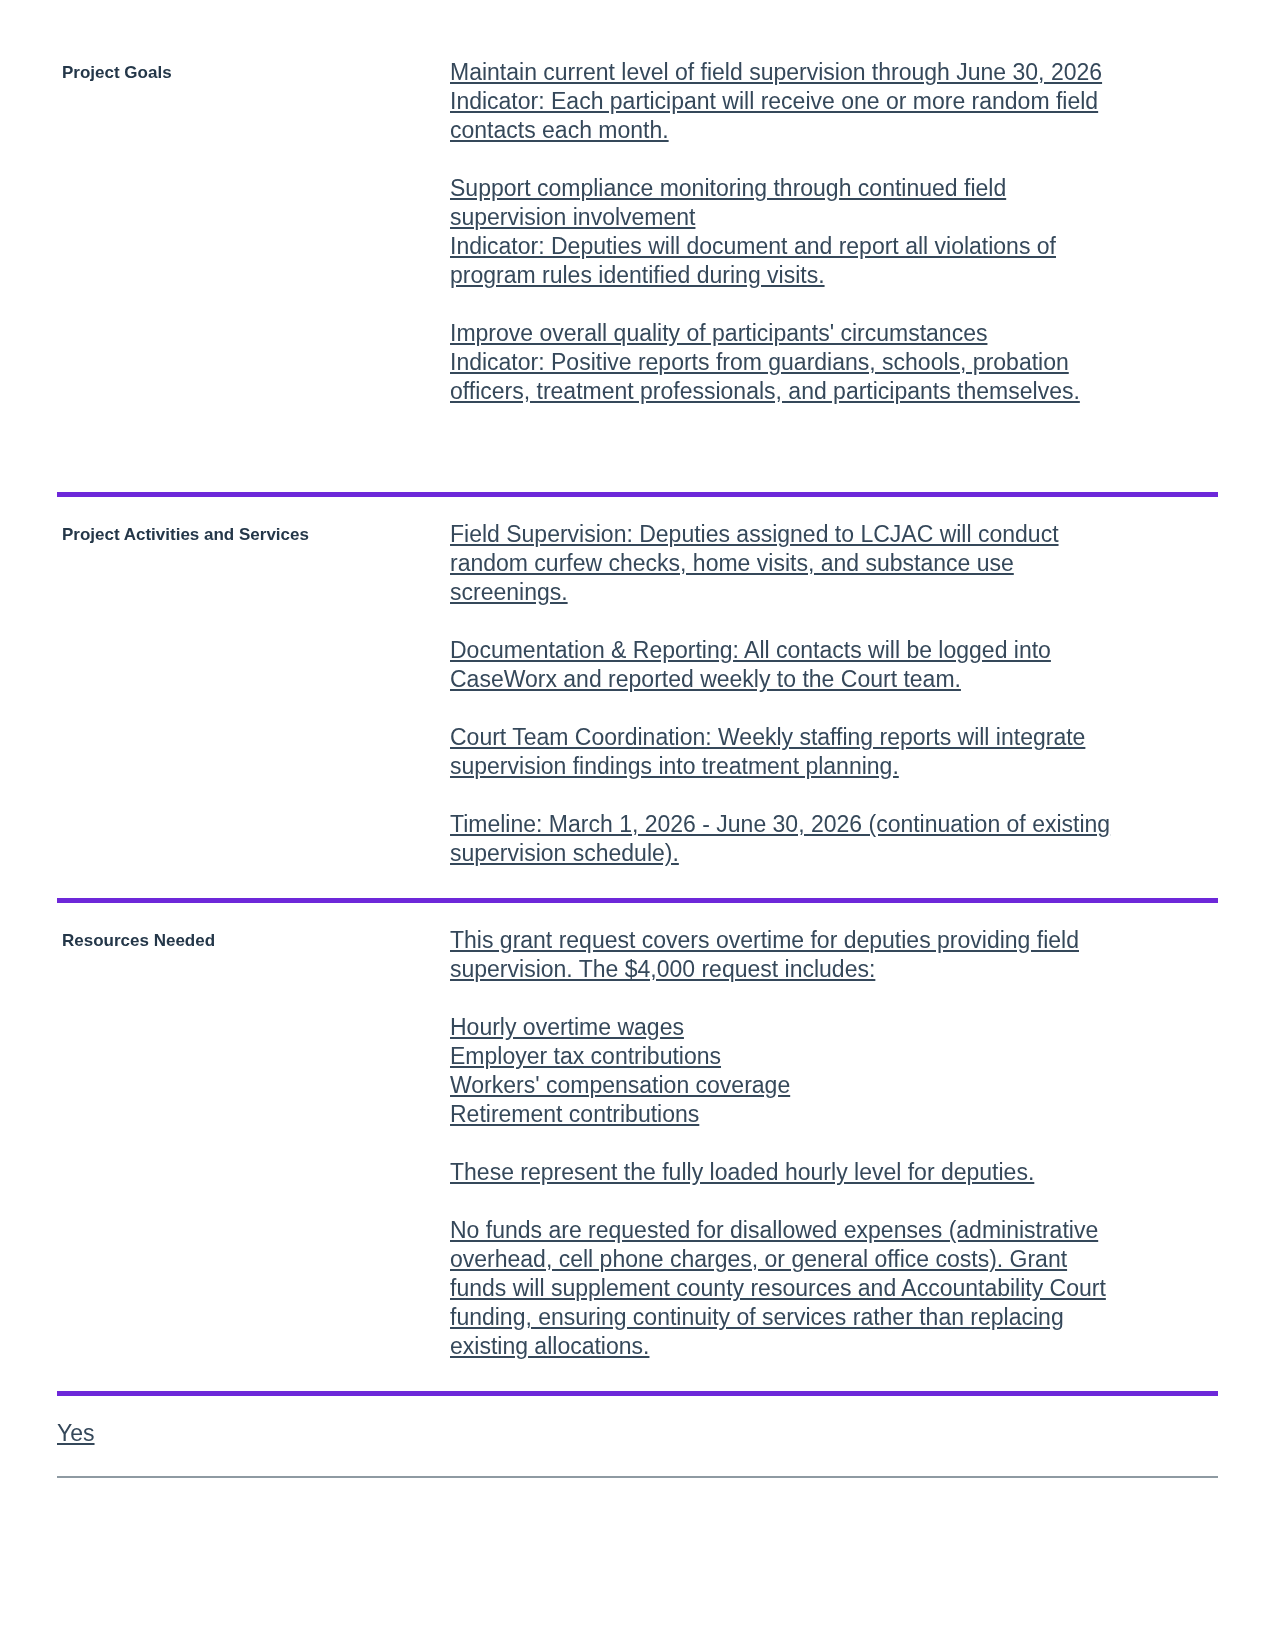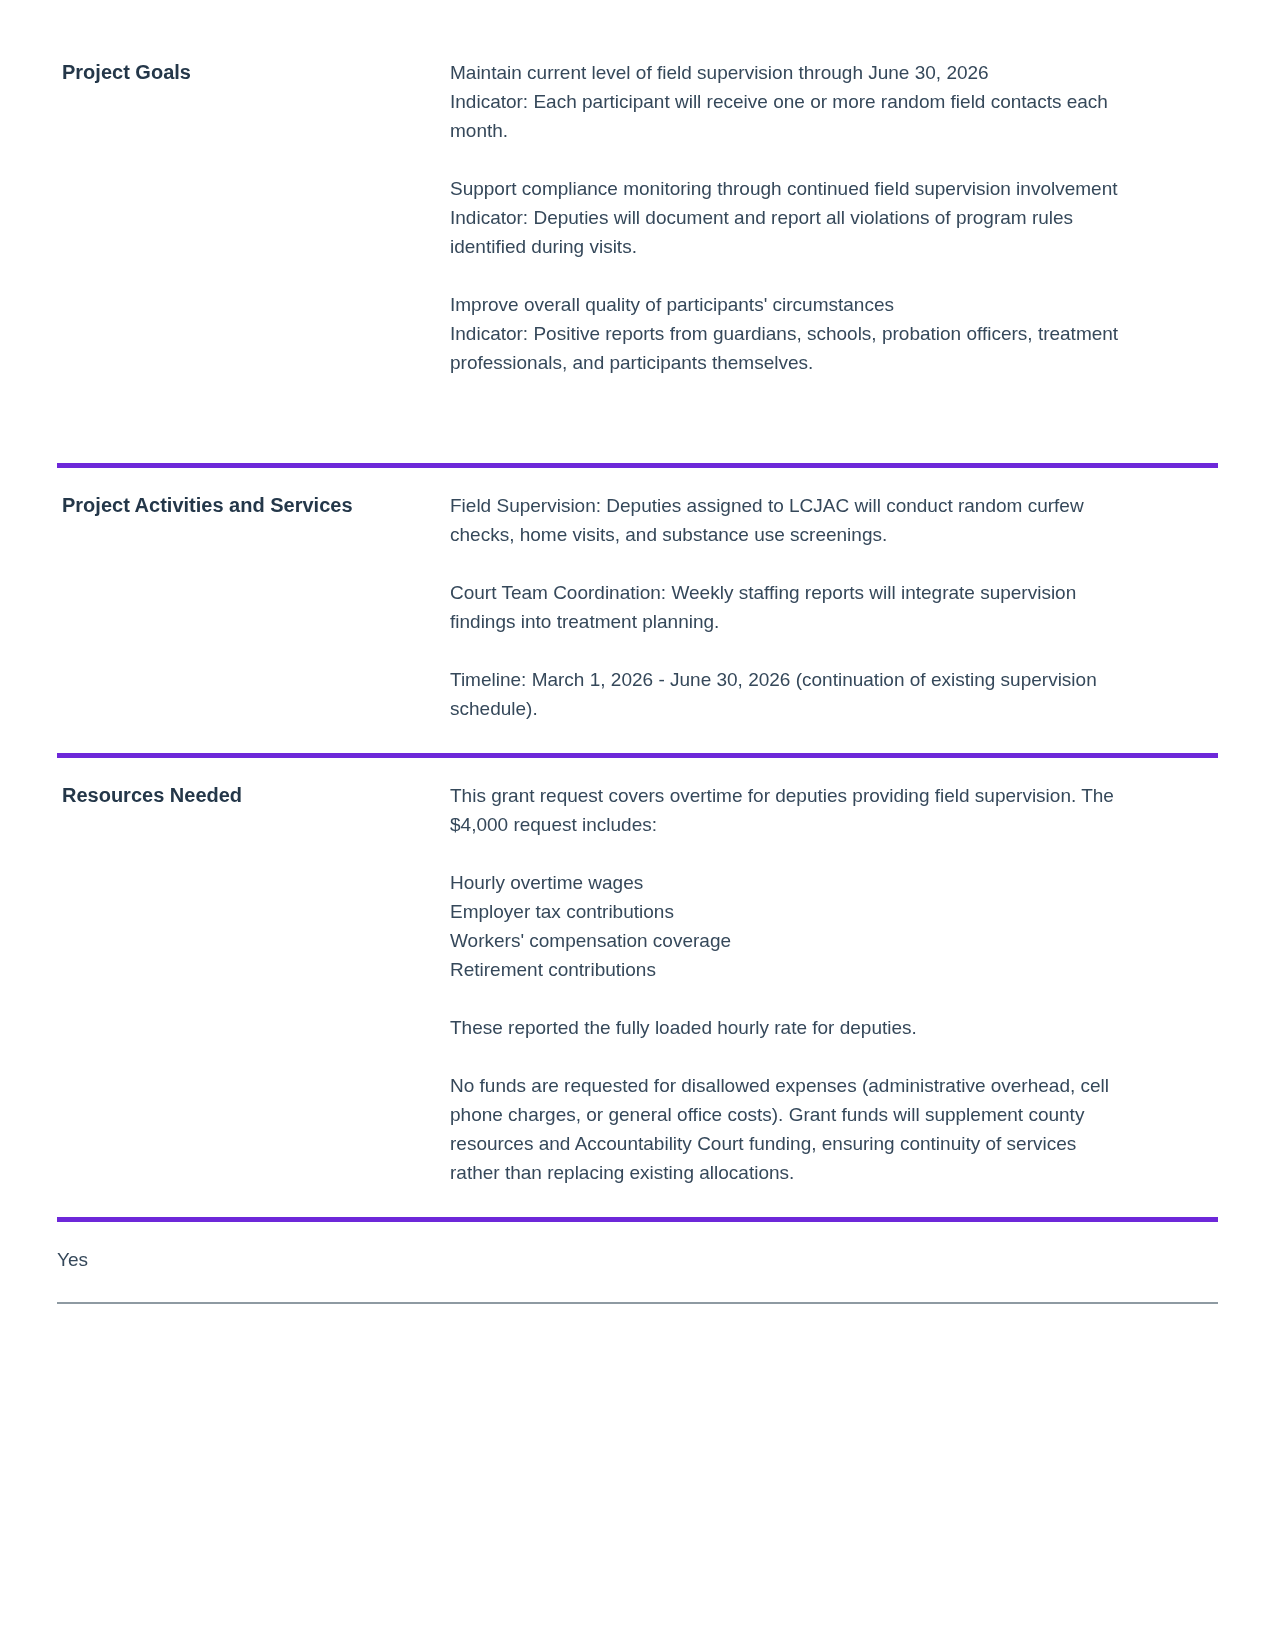--- a/index.html
+++ b/index.html
@@ -27,32 +27,33 @@
   .field-row:first-child {
     border-top: none;
     padding-top: 24px;
     padding-bottom: 86px;
   }
   .field-row.last {
     border-bottom: 2px solid #8e9aa2;
     padding-bottom: 28px;
   }
   .field-label {
-    font-size: 20px;
+    font-size: 17px;
     line-height: 29px;
     font-weight: bold;
     color: #243749;
     max-width: 332px;
     padding-left: 5px;
   }
   .field-value {
-    font-size: 19px;
+    font-size: 23px;
     line-height: 29px;
     color: #35485a;
     max-width: 674px;
+    text-decoration: underline;
   }
   .field-value p {
     margin: 0 0 29px 0;
     white-space: pre-line;
   }
   .field-value p:last-child {
     margin-bottom: 0;
   }
 </style>
 </head>
@@ -67,33 +68,34 @@
         <p>Support compliance monitoring through continued field supervision involvement
 Indicator: Deputies will document and report all violations of program rules identified during visits.</p>
         <p>Improve overall quality of participants' circumstances
 Indicator: Positive reports from guardians, schools, probation officers, treatment professionals, and participants themselves.</p>
       </div>
     </div>
     <div class="field-row">
       <div class="field-label">Project Activities and Services</div>
       <div class="field-value">
         <p>Field Supervision: Deputies assigned to LCJAC will conduct random curfew checks, home visits, and substance use screenings.</p>
+        <p>Documentation &amp; Reporting: All contacts will be logged into CaseWorx and reported weekly to the Court team.</p>
         <p>Court Team Coordination: Weekly staffing reports will integrate supervision findings into treatment planning.</p>
         <p>Timeline: March 1, 2026 - June 30, 2026 (continuation of existing supervision schedule).</p>
       </div>
     </div>
     <div class="field-row">
       <div class="field-label">Resources Needed</div>
       <div class="field-value">
         <p>This grant request covers overtime for deputies providing field supervision. The $4,000 request includes:</p>
         <p>Hourly overtime wages
 Employer tax contributions
 Workers' compensation coverage
 Retirement contributions</p>
-        <p>These reported the fully loaded hourly rate for deputies.</p>
+        <p>These represent the fully loaded hourly level for deputies.</p>
         <p>No funds are requested for disallowed expenses (administrative overhead, cell phone charges, or general office costs). Grant funds will supplement county resources and Accountability Court funding, ensuring continuity of services rather than replacing existing allocations.</p>
       </div>
     </div>
     <div class="field-row last">
       <div class="field-value">
         <p>Yes</p>
       </div>
     </div>
   </div>
 

